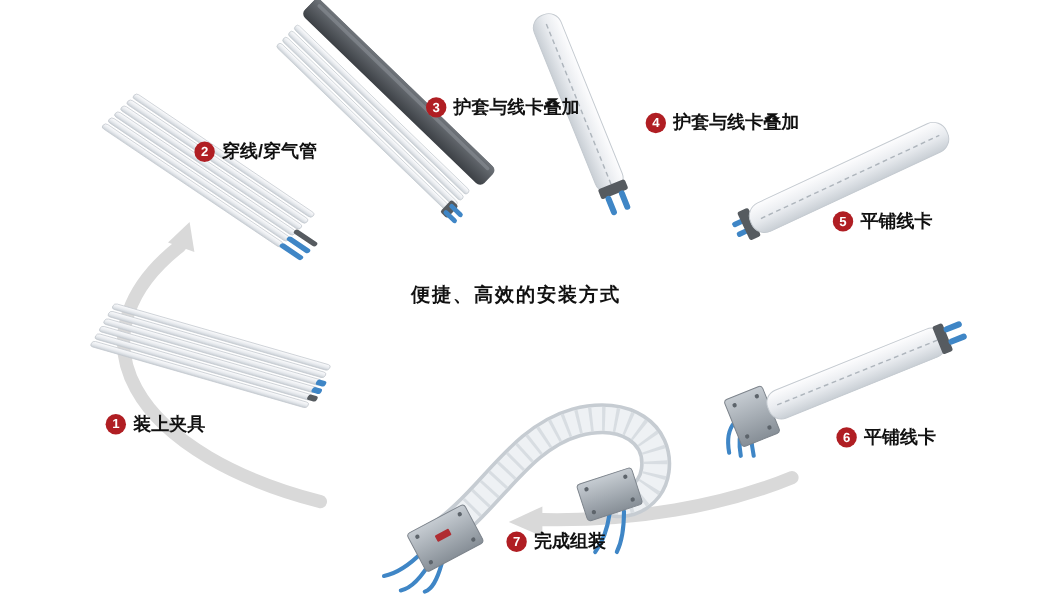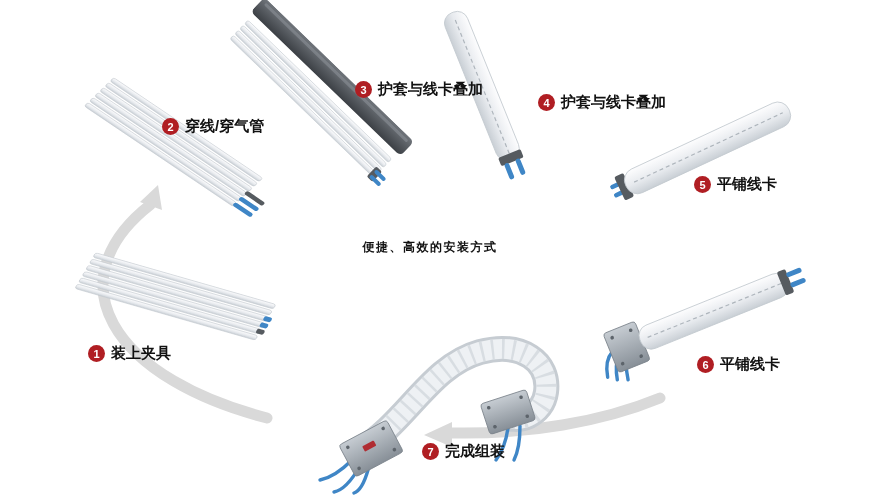--- a/index.html
+++ b/index.html
@@ -7,21 +7,21 @@
     --accent-blue:#3f86c6;
     --arc-gray:#d9d9d9;
     --sleeve-dark:#565b60;
   }
   *{margin:0;padding:0;box-sizing:border-box}
   html,body{width:880px;height:495px;background:#fff;overflow:hidden;
     font-family:"Liberation Sans","DejaVu Sans",sans-serif}
   .stage{position:relative;width:880px;height:495px;background:#fff;overflow:hidden}
   .arc-layer{position:absolute;left:0;top:0;z-index:1}
   .center-title{position:absolute;left:190px;top:226px;width:480px;text-align:center;
-    color:#111;font-weight:bold;font-size:12px;letter-spacing:1.5px;line-height:42px;z-index:3}
+    color:#111;font-weight:bold;font-size:16px;letter-spacing:1.5px;line-height:42px;z-index:3}
   .prod{position:absolute;z-index:2}
   .prod-1{left:72px;top:276px;transform:rotate(16deg)}
   .prod-2{left:72px;top:126px;transform:rotate(34deg)}
   .prod-3{left:210px;top:62px;transform:rotate(44deg)}
   .prod-4{left:392px;top:77px;transform:rotate(68deg)}
   .prod-5{left:603px;top:134px;transform:rotate(-25deg)}
   .prod-6{left:592px;top:287px;transform:rotate(-22deg)}
   .prod-7{left:312px;top:300px}
   .step{position:absolute;display:flex;align-items:center;gap:6px;z-index:4}
   .step-1{left:88px;top:344px}

